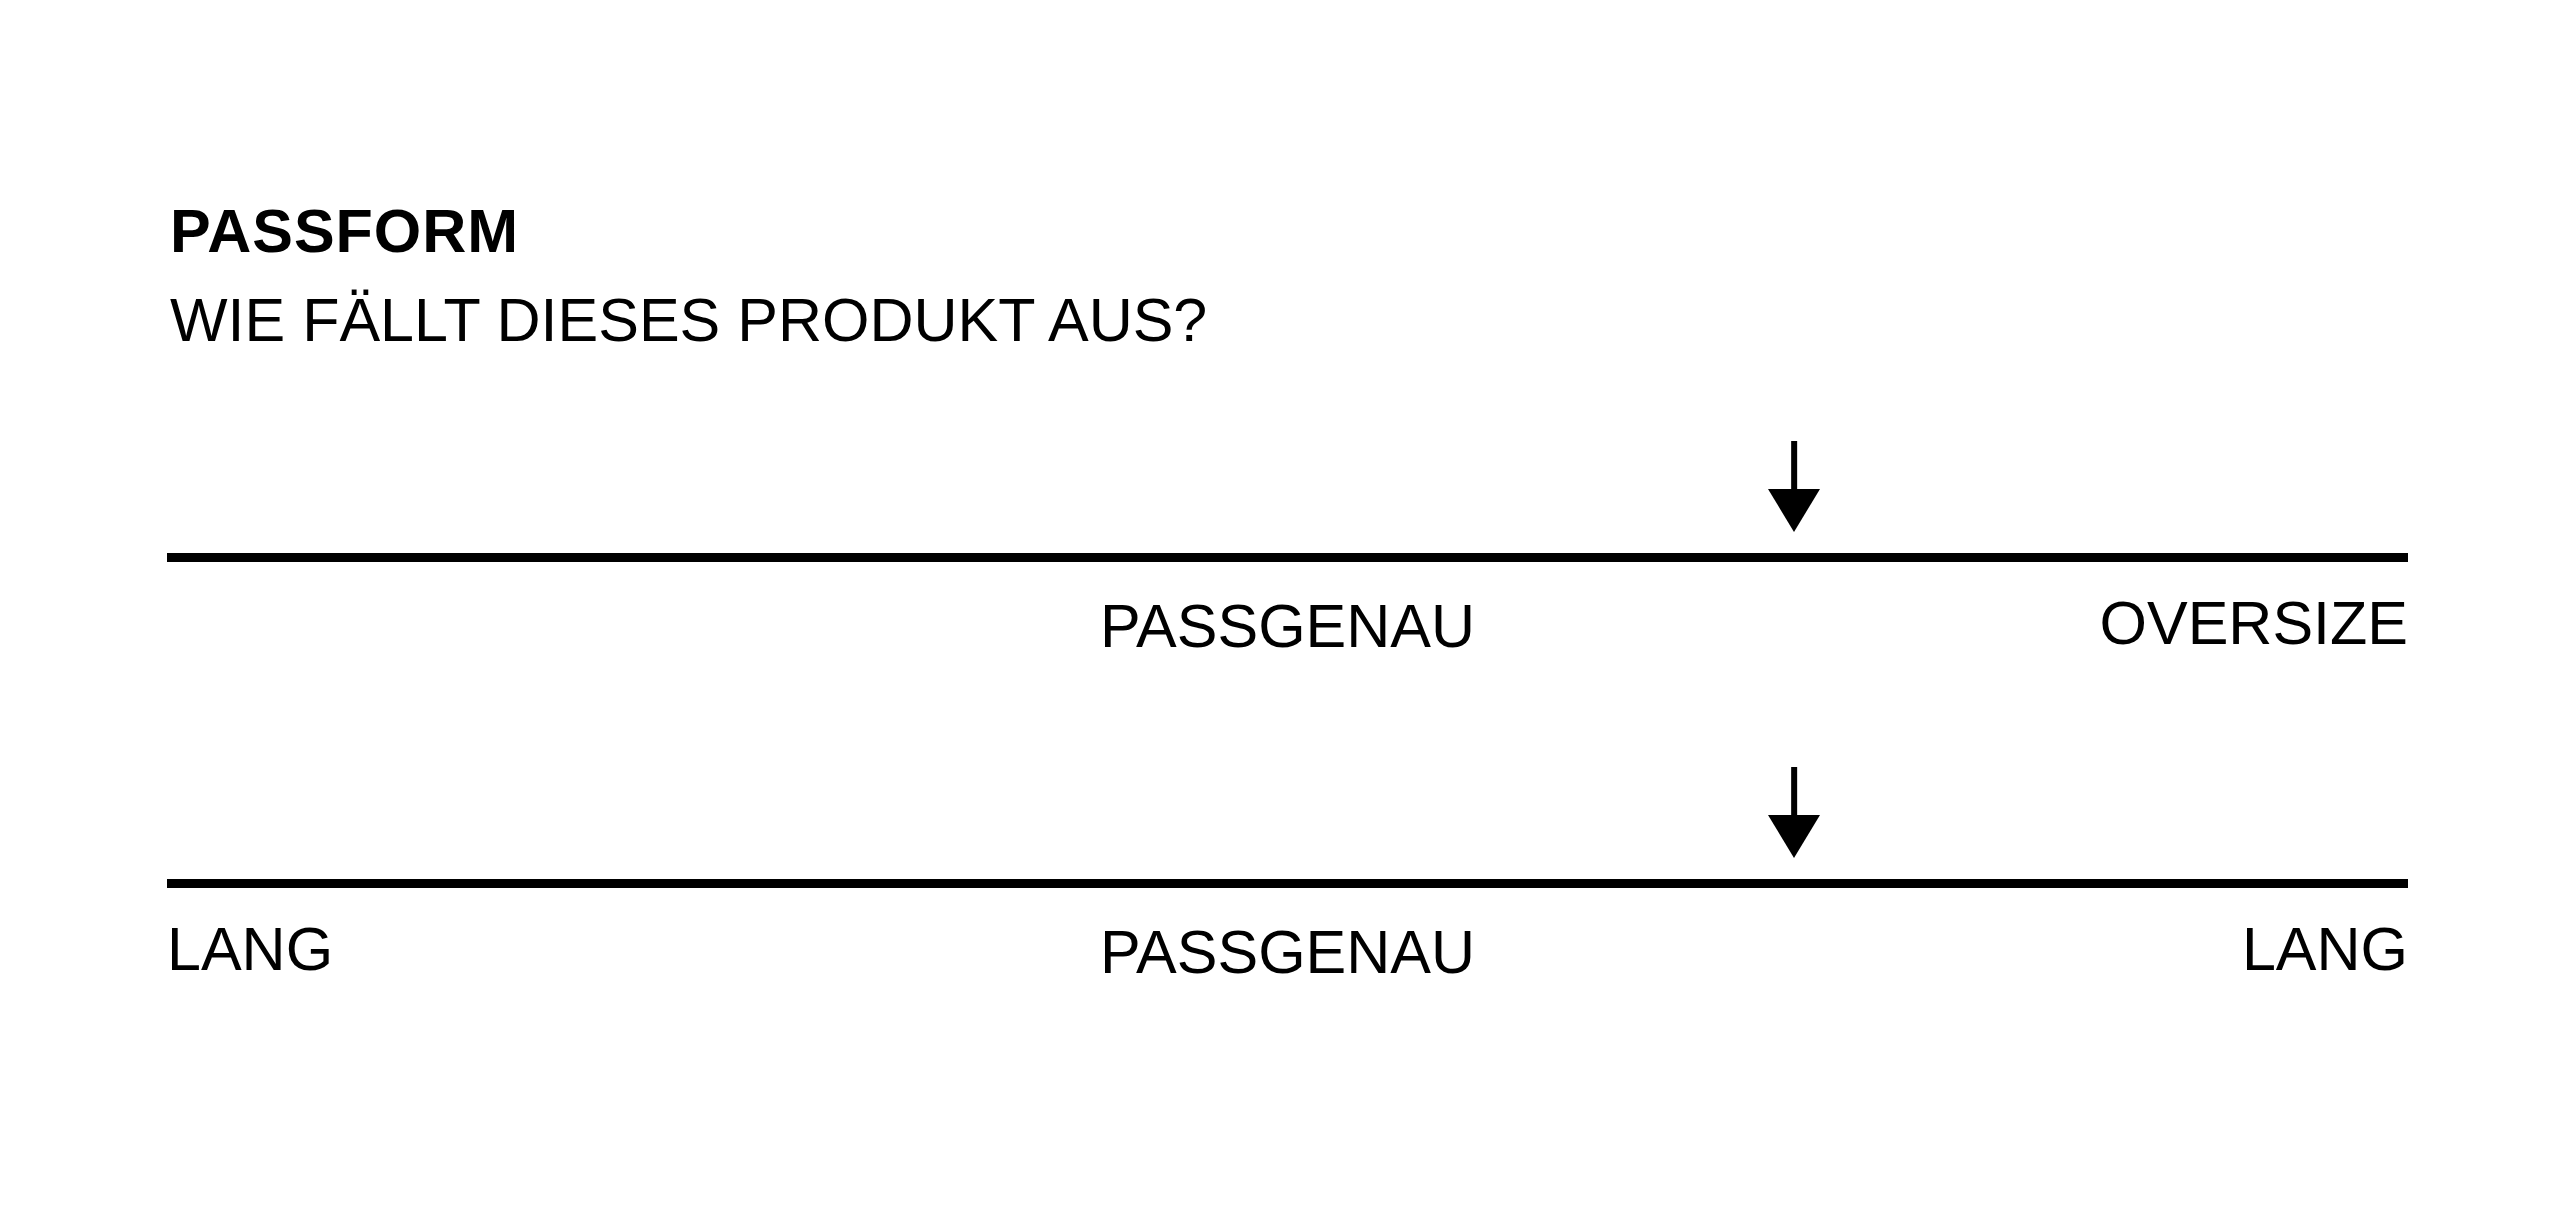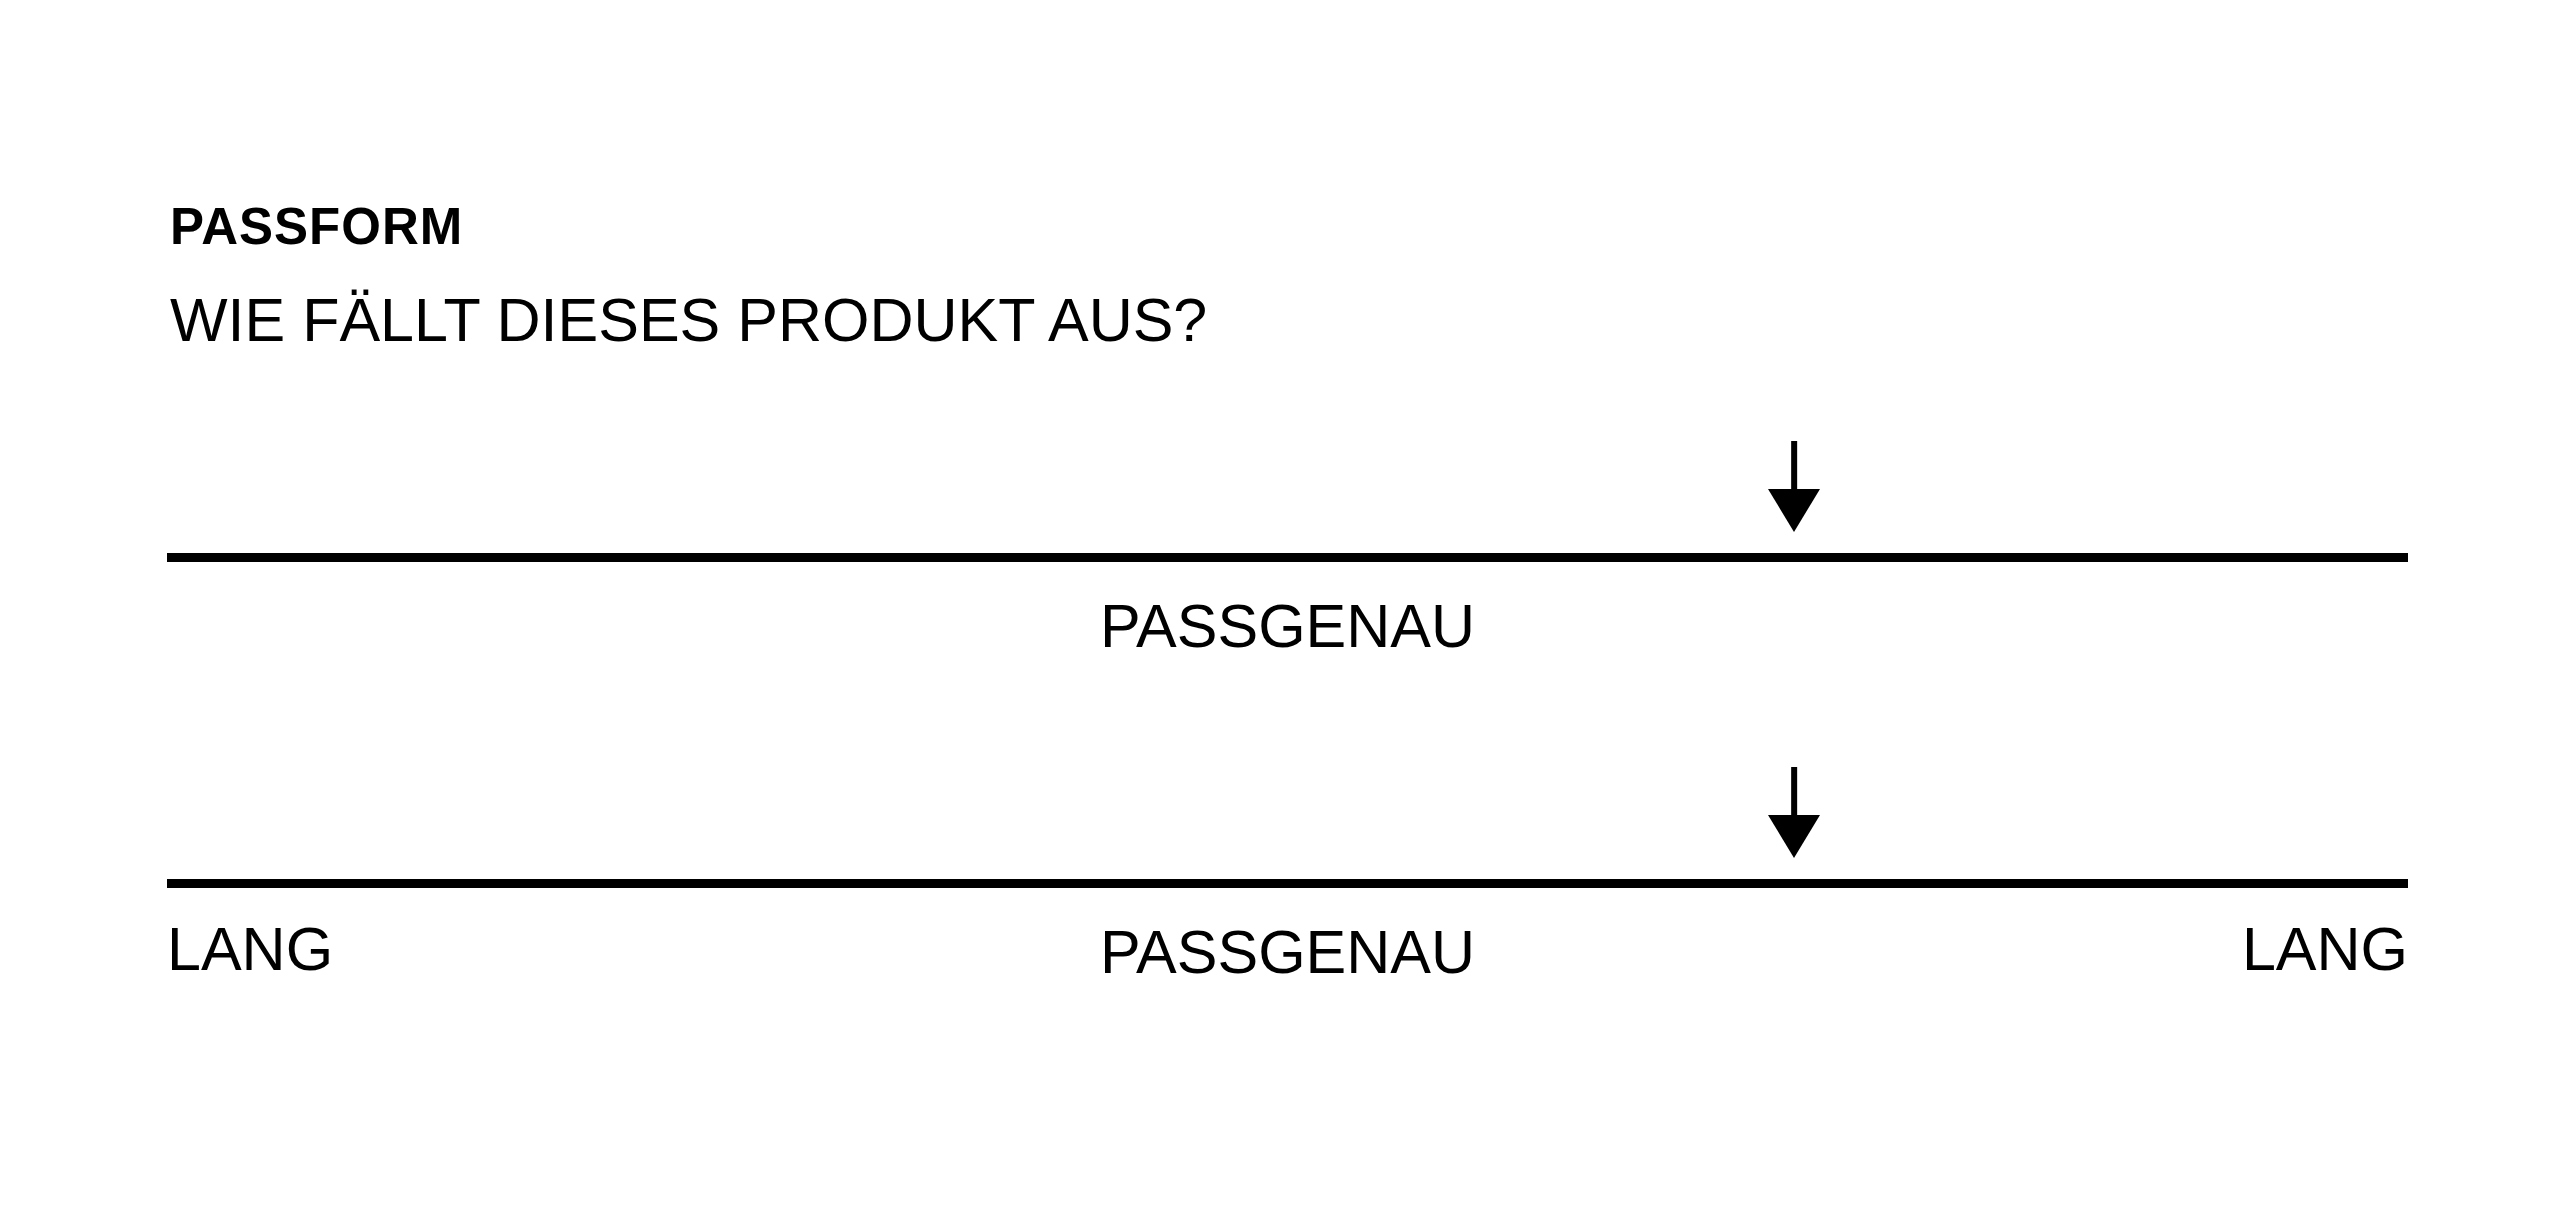--- a/index.html
+++ b/index.html
@@ -13,21 +13,21 @@
     height: 1232px;
     background: #ffffff;
     overflow: hidden;
     font-family: "Liberation Sans", "DejaVu Sans", sans-serif;
     color: #000000;
   }
   .page-title {
     position: absolute;
     left: 170px;
     top: 201px;
-    font-size: 51px;
+    font-size: 61px;
     font-weight: 700;
     line-height: 1;
     letter-spacing: 1px;
     white-space: nowrap;
   }
   .page-subtitle {
     position: absolute;
     left: 170px;
     top: 282px;
     font-size: 61px;
@@ -120,20 +120,21 @@
   <div class="page-subtitle">WIE FÄLLT DIESES PRODUKT AUS?</div>
 
   <div class="scale scale-1">
     <div class="marker" style="left: 72.6%;">
       <div class="stem"></div>
       <div class="head"></div>
     </div>
     <div class="bar"></div>
     <div class="labels">
       <span class="lbl-center">PASSGENAU</span>
+      <span class="lbl-right">OVERSIZE</span>
     </div>
   </div>
 
   <div class="scale scale-2">
     <div class="marker" style="left: 72.6%;">
       <div class="stem"></div>
       <div class="head"></div>
     </div>
     <div class="bar"></div>
     <div class="labels">

